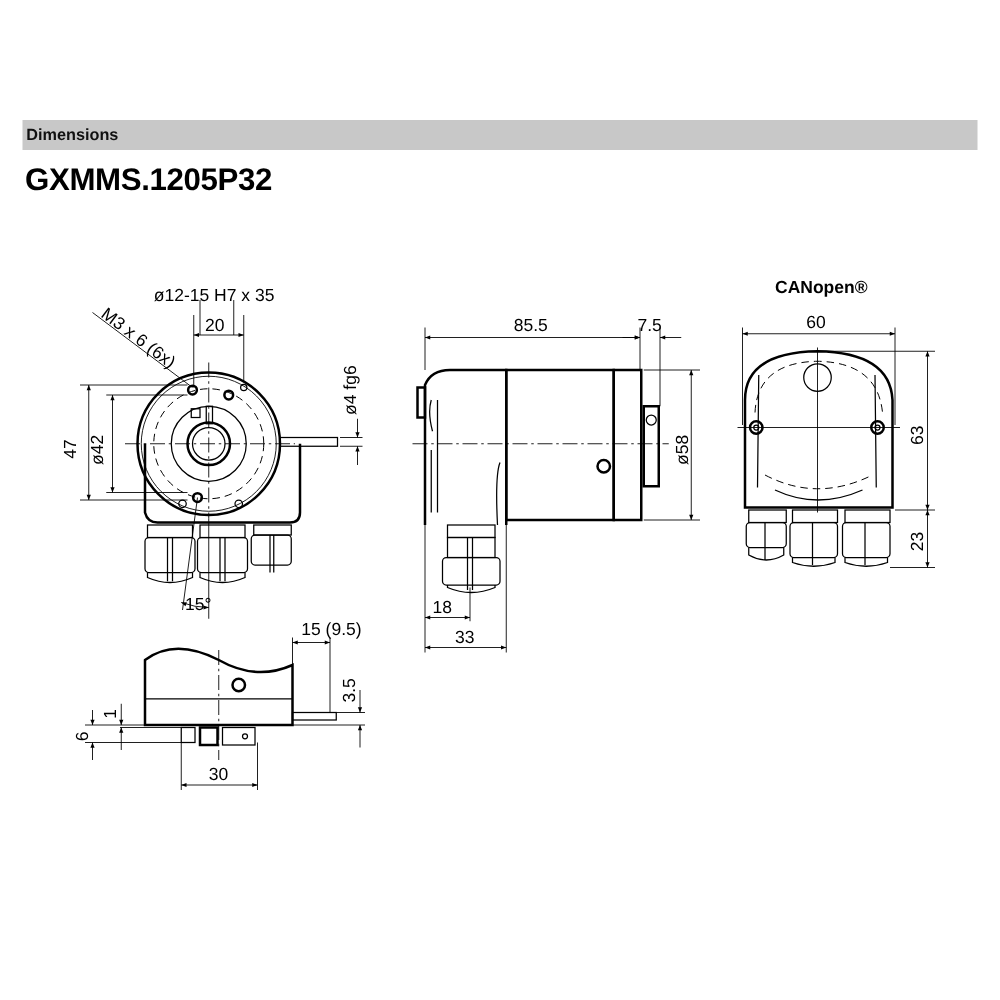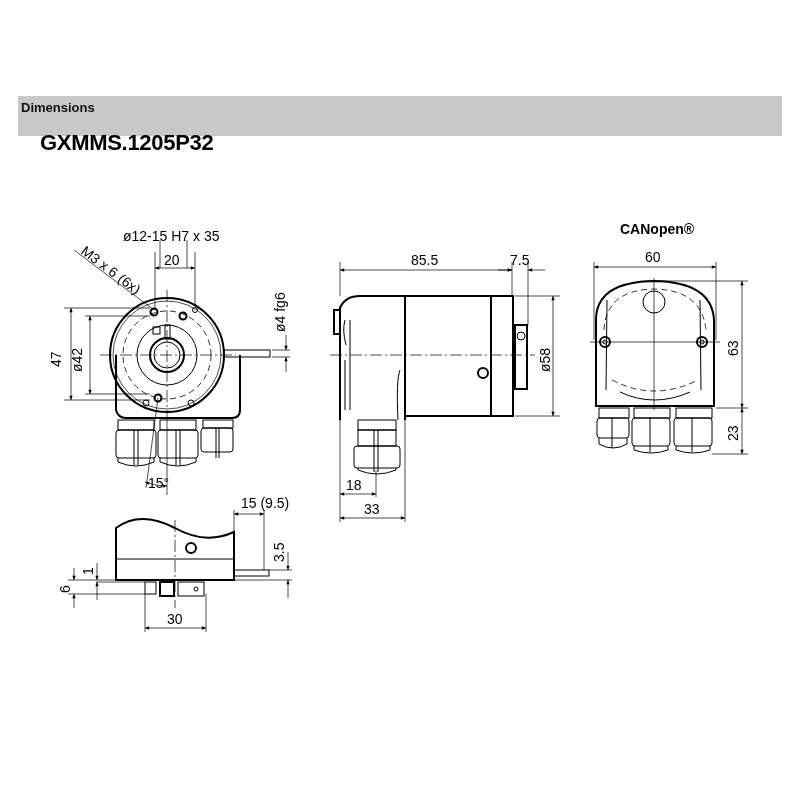--- a/index.html
+++ b/index.html
@@ -1,19 +1,19 @@
 <!DOCTYPE html>
 <html><head>
 <meta charset="utf-8">
 <style>
   html, body { margin:0; padding:0; background:#ffffff; }
   body { width:800px; height:800px; position:relative; overflow:hidden; font-family:"Liberation Sans", sans-serif; color:#000; }
-  .section-bar { position:absolute; left:18px; top:96px; width:764px; height:40px; background:#c8c8c8; }
+  .section-bar { position:absolute; left:18px; top:96px; width:764px; height:24px; background:#c8c8c8; }
   .section-title { position:absolute; left:3px; top:4px; font-size:13px; font-weight:bold; color:#111; }
-  .model-title { position:absolute; left:20px; top:130px; font-size:22px; font-weight:bold; letter-spacing:-0.3px;margin-left:20px; }
+  .model-title { position:absolute; left:20px; top:130px; font-size:25px; font-weight:bold; letter-spacing:-0.3px; }
   svg.drawing { position:absolute; left:0; top:0; }
   svg text { font-family:"Liberation Sans", sans-serif; font-size:14px; fill:#000; }
   .ln { stroke:#000; stroke-width:1; fill:none; }
   .thk { stroke:#000; stroke-width:2; fill:none; }
   .thin { stroke:#000; stroke-width:0.7; fill:none; }
   .ctr { stroke:#000; stroke-width:0.7; fill:none; stroke-dasharray:12 3 2 3; }
   .dash { stroke:#000; stroke-width:0.8; fill:none; stroke-dasharray:6 4; }
 </style>
 </head>
 <body>

